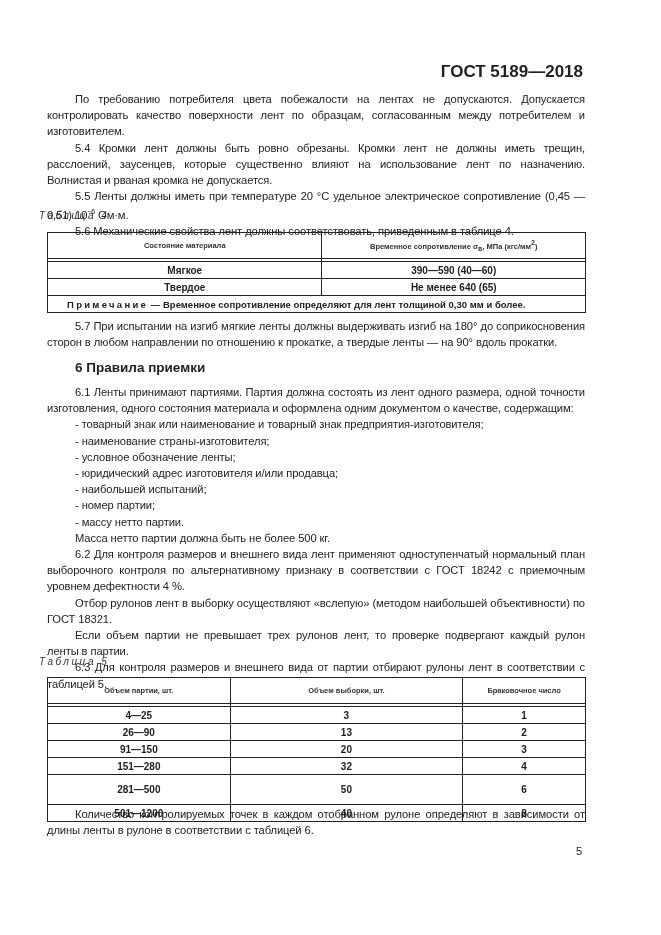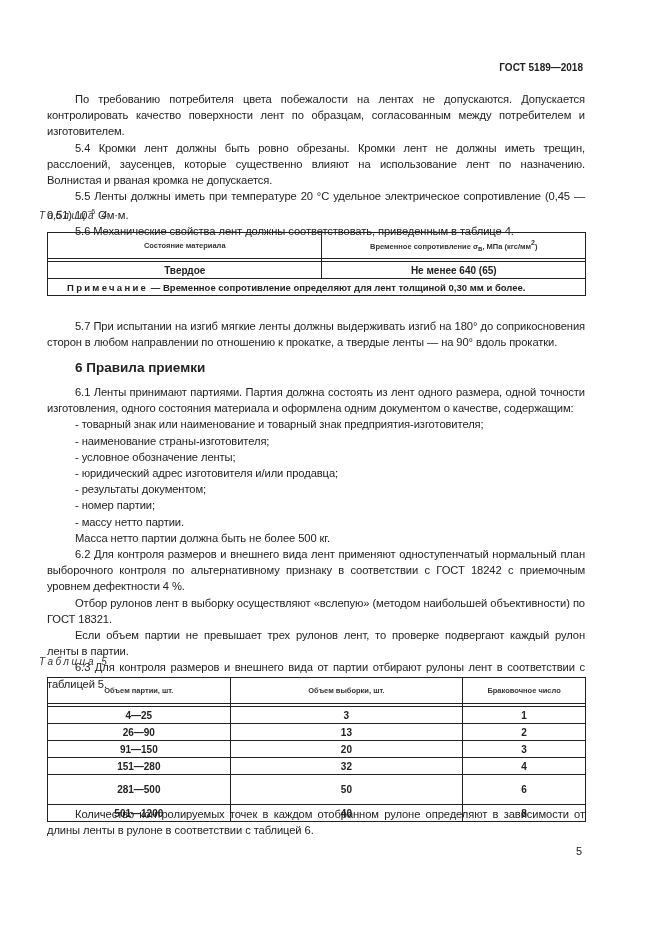--- a/index.html
+++ b/index.html
@@ -3,21 +3,21 @@
   <meta charset="utf-8">
   <style>
     html, body { margin: 0; padding: 0; background: #ffffff; }
     body {
       width: 661px; height: 935px; position: relative; overflow: hidden;
       font-family: "Liberation Sans", sans-serif; color: #222;
     }
     .page { position: absolute; left: 0; top: 0; width: 661px; height: 935px; }
     .header-code {
       position: absolute; top: 62px; right: 78px;
-      font-weight: bold; font-size: 10px; color: #222;
+      font-weight: bold; font-size: 17px; color: #222;
     }
     .text-block {
       position: absolute; left: 47px; width: 538px;
       font-size: 11.2px; line-height: 16.2px; text-align: justify;
       letter-spacing: -0.1px;
     }
     .p { margin: 0; }
     .indent { text-indent: 28px; }
     .table-caption {
       position: absolute; left: 39px; font-size: 10px; letter-spacing: 2.5px; color: #333; font-style: italic;
@@ -65,20 +65,24 @@
         <th>Состояние материала</th>
         <th><span>Временное сопротивление σ</span><sub>в</sub><span>,  МПа (кгс/мм</span><sup>2</sup><span>)</span></th>
       </tr>
       <tr class="sep">
           <td></td>
           <td></td>
         </tr>
     </thead>
     <tbody>
       <tr style="height:17px;">
+        <td>Мягкое</td>
+        <td>390—590 (40—60)</td>
+      </tr>
+      <tr style="height:17px;">
         <td>Твердое</td>
         <td>Не менее 640 (65)</td>
       </tr>
       <tr style="height:17px;">
         <td colspan="2" class="note-cell"><span class="spaced">Примечание</span><span> — Временное сопротивление определяют для лент толщиной 0,30 мм и более.</span></td>
       </tr>
     </tbody>
   </table>
 
   <div class="text-block" style="top:318px;">
@@ -86,21 +90,21 @@
   </div>
 
   <div class="section-heading">6 Правила приемки</div>
 
   <div class="text-block" style="top:384px;">
     <p class="p indent">6.1 Ленты принимают партиями. Партия должна состоять из лент одного размера, одной точности изготовления, одного состояния материала  и оформлена одним документом о качестве, содержащим:</p>
     <p class="p indent">- товарный знак или наименование и товарный знак предприятия-изготовителя;</p>
     <p class="p indent">- наименование страны-изготовителя;</p>
     <p class="p indent">- условное обозначение ленты;</p>
     <p class="p indent">- юридический адрес изготовителя и/или продавца;</p>
-    <p class="p indent">- результаты документом;</p>
+    <p class="p indent">- наибольшей испытаний;</p>
     <p class="p indent">- номер партии;</p>
     <p class="p indent">- массу нетто партии.</p>
     <p class="p indent">Масса нетто партии должна быть не более 500 кг.</p>
     <p class="p indent">6.2 Для контроля размеров и внешнего вида лент применяют одноступенчатый нормальный план выборочного контроля по альтернативному признаку в соответствии с ГОСТ 18242 с приемочным уровнем дефектности 4 %.</p>
     <p class="p indent">Отбор рулонов  лент в выборку осуществляют «вслепую» (методом наибольшей объективности) по ГОСТ 18321.</p>
     <p class="p indent">Если объем партии не превышает трех рулонов лент, то проверке подвергают каждый рулон ленты в партии.</p>
     <p class="p indent">6.3 Для контроля размеров и внешнего вида от партии отбирают рулоны лент в соответствии с таблицей 5.</p>
   </div>
 
   <div class="table-caption" style="top:656px;">Таблица 5</div>

